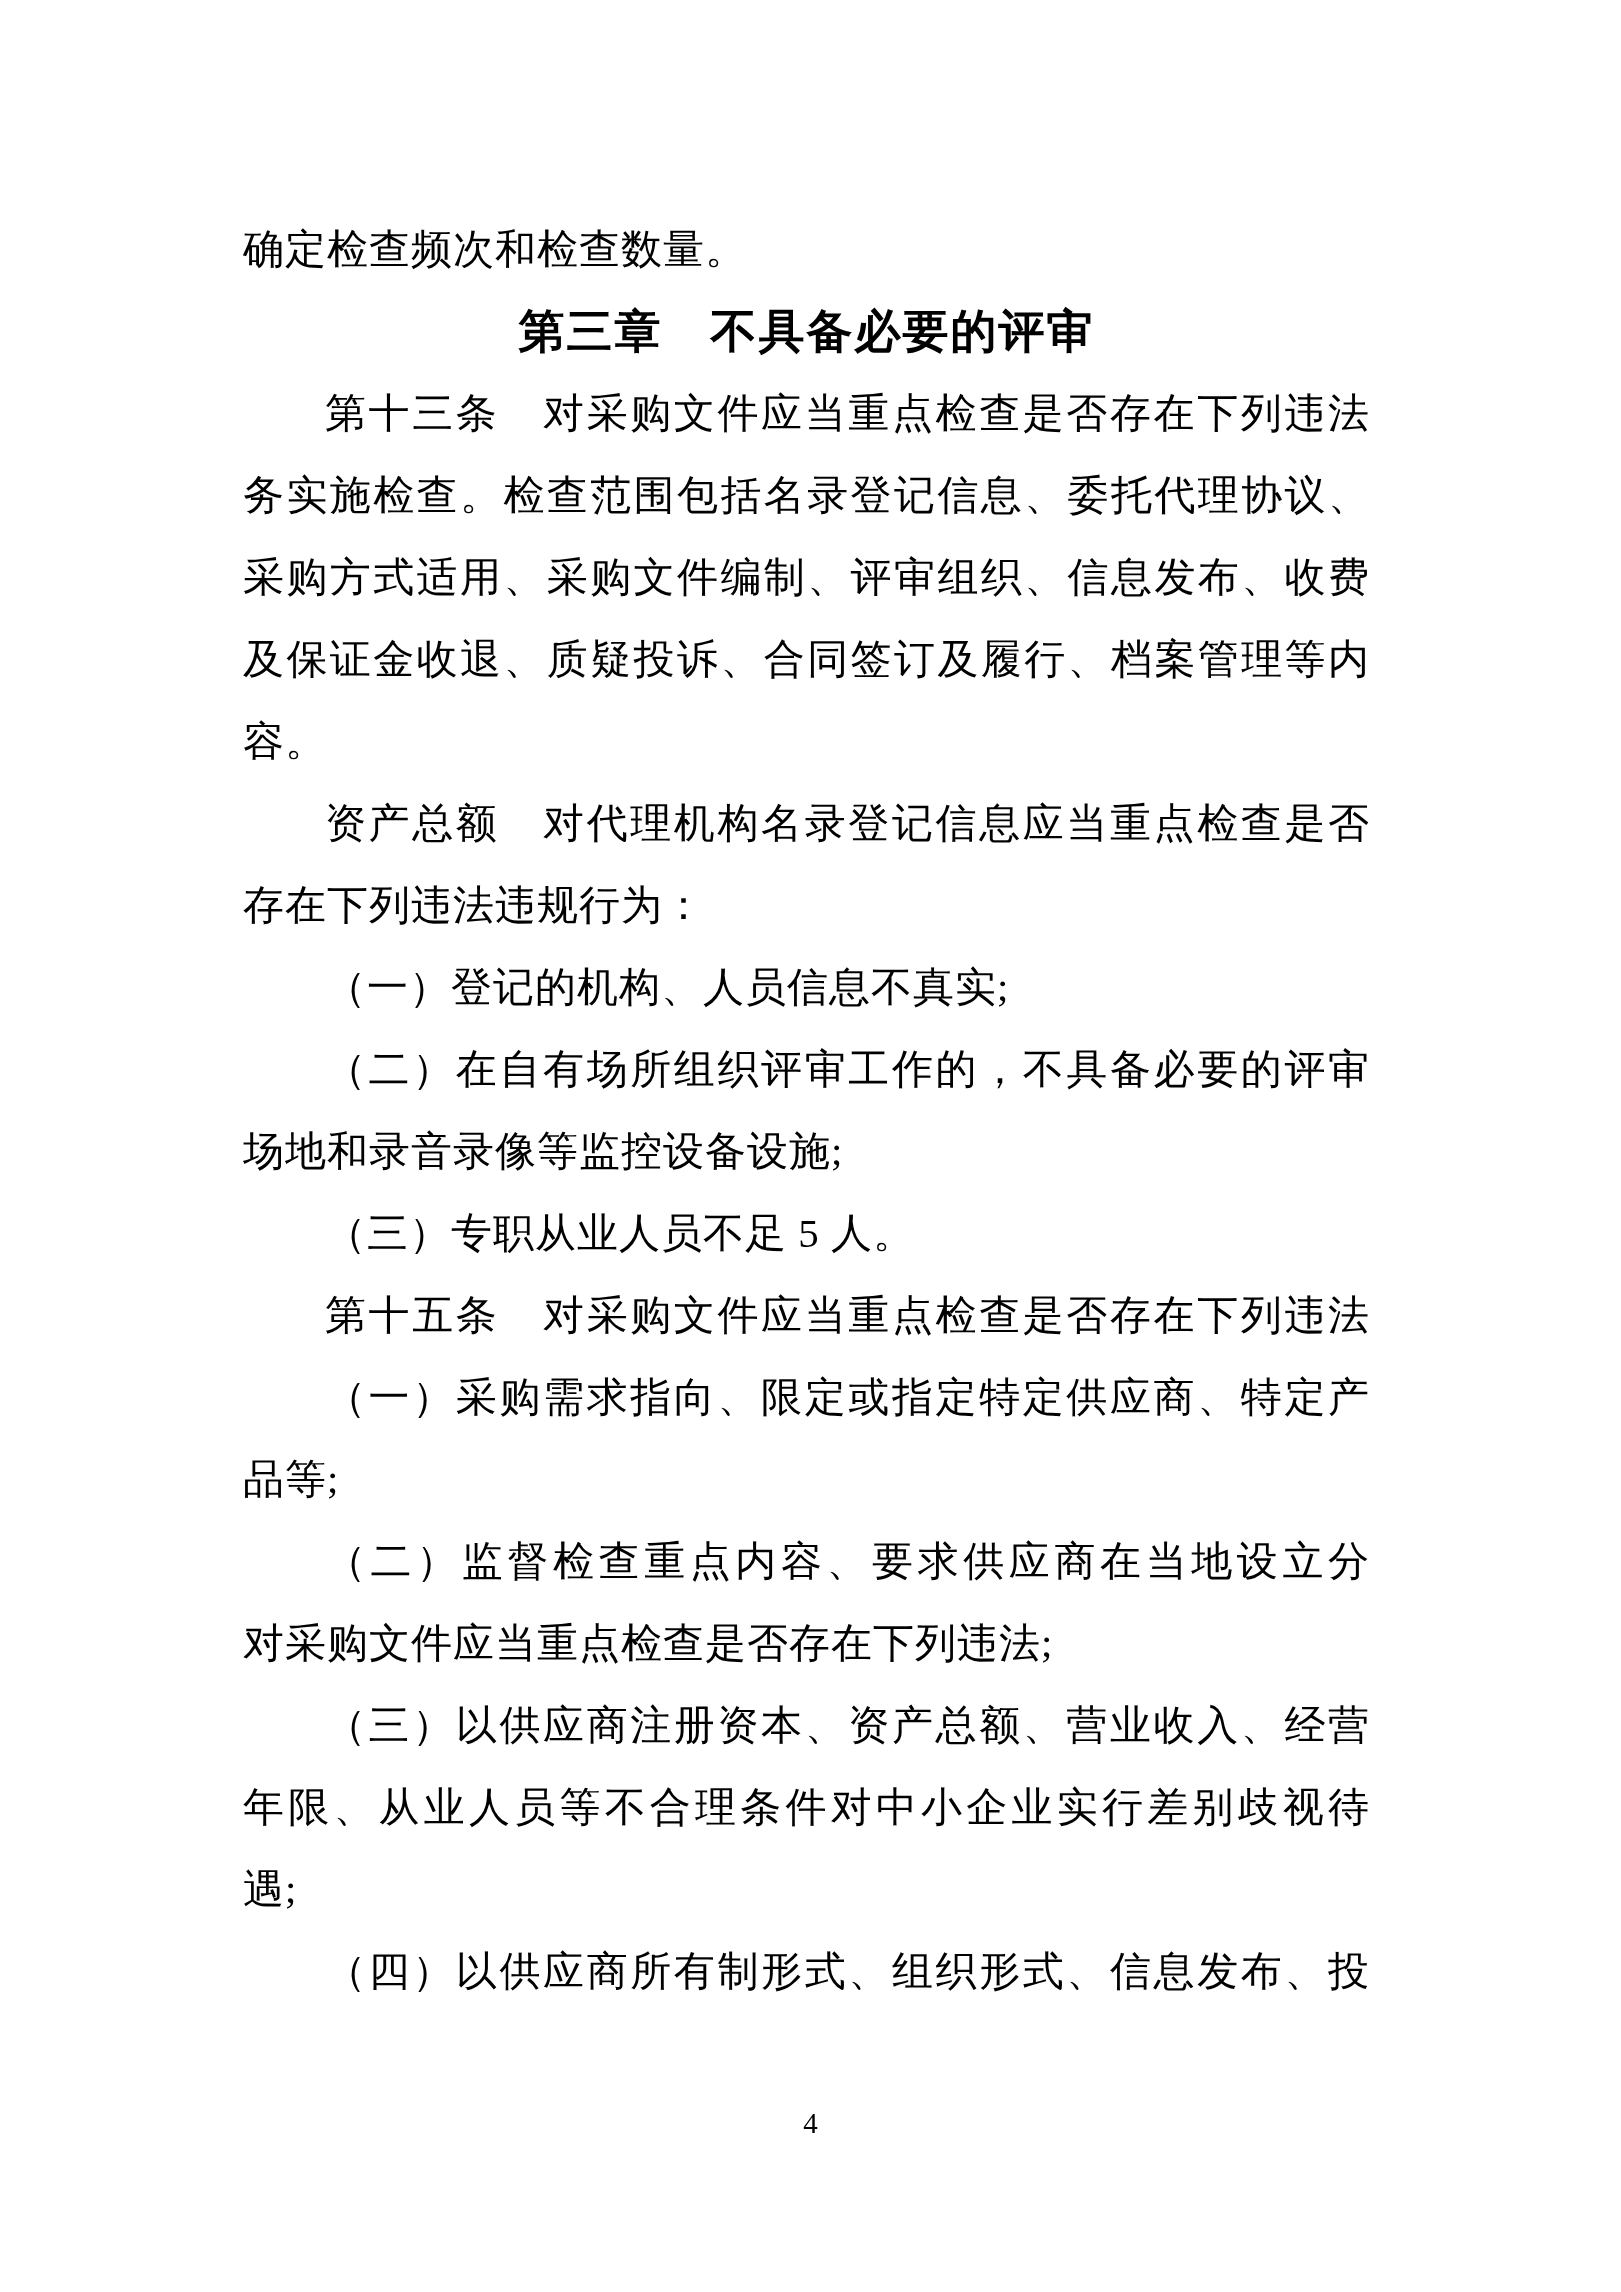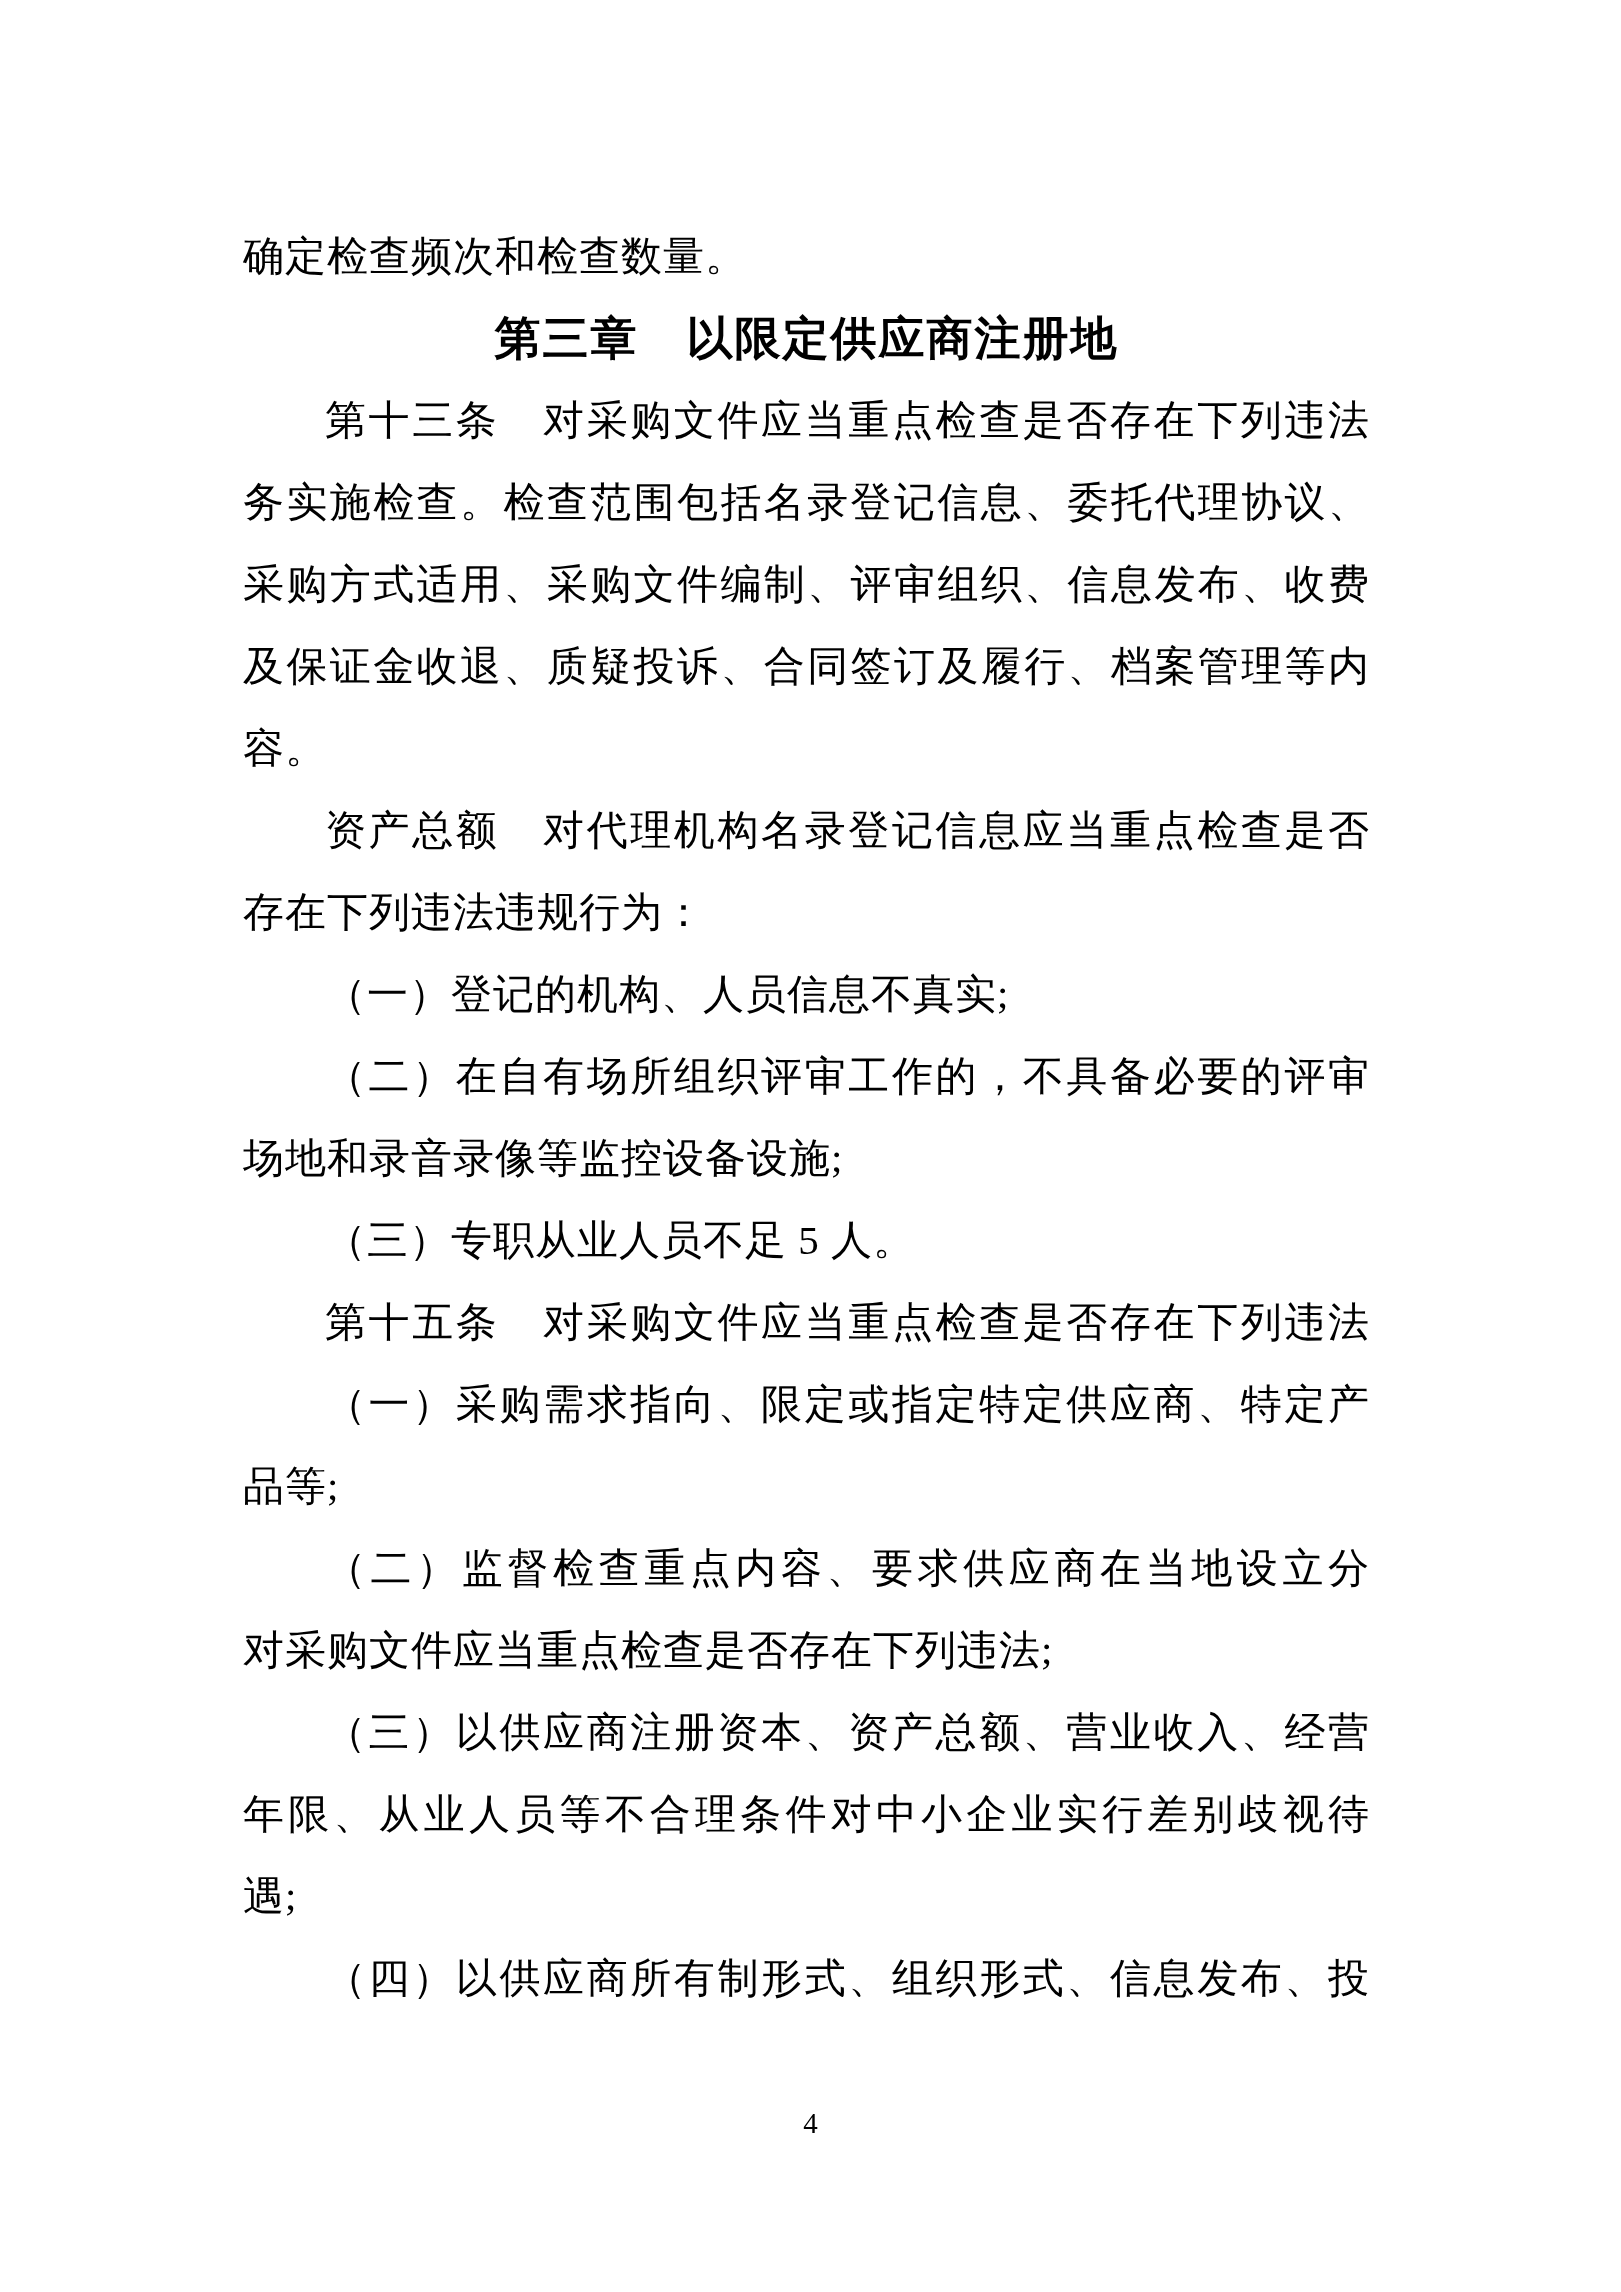--- a/index.html
+++ b/index.html
@@ -6,21 +6,21 @@
   body {
     width: 1621px;
     height: 2293px;
     background: #ffffff;
     position: relative;
     overflow: hidden;
   }
   .page-text {
     position: absolute;
     left: 243px;
-    top: 215px;
+    top: 208px;
     width: 1127px;
   }
   .line {
     height: 82px;
     line-height: 82px;
     font-family: "Liberation Serif", "DejaVu Serif", serif;
     font-size: 41px;
     color: #000000;
     letter-spacing: 1px;
     white-space: normal;
@@ -49,21 +49,21 @@
     font-family: "Liberation Serif", "DejaVu Serif", serif;
     font-size: 29px;
     color: #000000;
   }
 </style>
 </head>
 <body>
 
 <div class="page-text">
   <div class="line end">确定检查频次和检查数量。</div>
-  <div class="line heading">第三章　以限定供应商注册地</div>
+  <div class="line heading">第三章　不具备必要的评审</div>
   <div class="line fill indent">第十三条　对采购文件应当重点检查是否存在下列违法</div>
   <div class="line fill">务实施检查。检查范围包括名录登记信息、委托代理协议、</div>
   <div class="line fill">采购方式适用、采购文件编制、评审组织、信息发布、收费</div>
   <div class="line fill">及保证金收退、质疑投诉、合同签订及履行、档案管理等内</div>
   <div class="line end">容。</div>
   <div class="line fill indent">资产总额　对代理机构名录登记信息应当重点检查是否</div>
   <div class="line end">存在下列违法违规行为：</div>
   <div class="line end indent">（一）登记的机构、人员信息不真实;</div>
   <div class="line fill indent">（二）在自有场所组织评审工作的，不具备必要的评审</div>
   <div class="line end">场地和录音录像等监控设备设施;</div>

